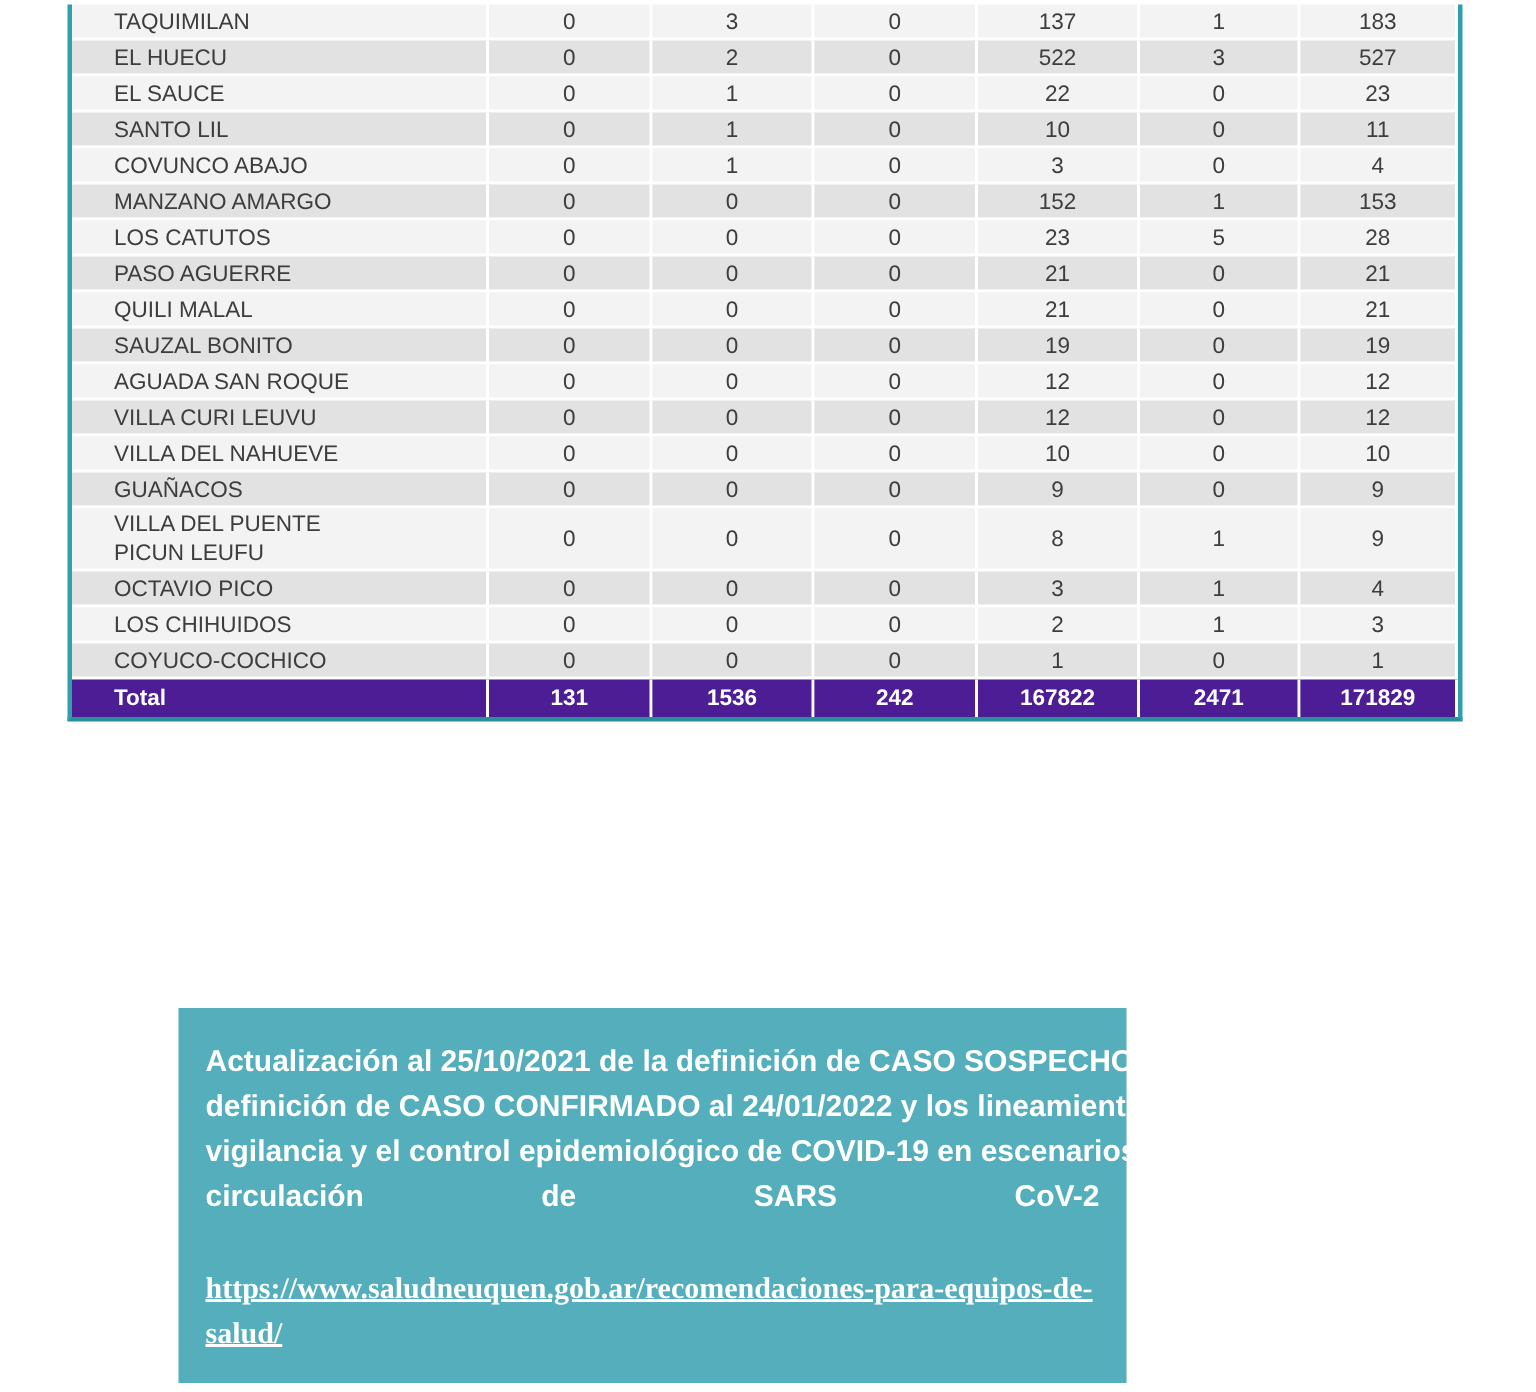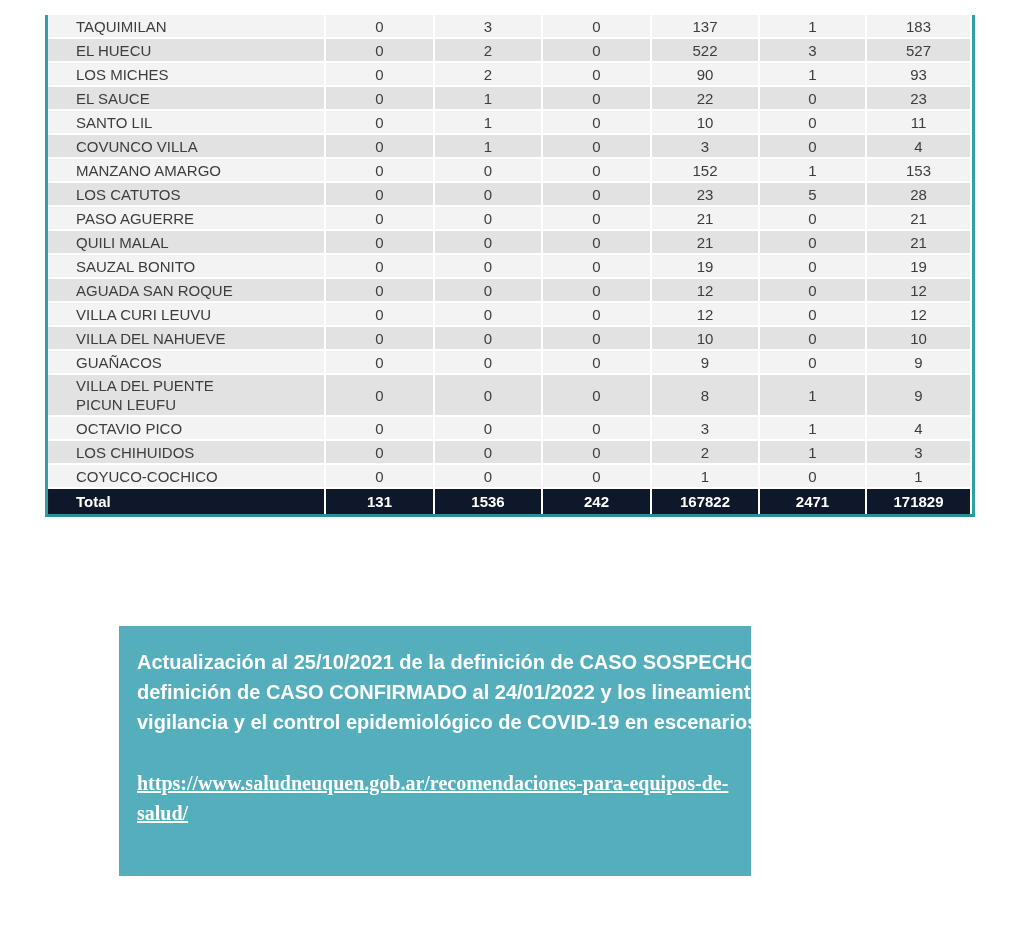--- a/index.html
+++ b/index.html
@@ -4,21 +4,21 @@
 <style>
   html,body{margin:0;padding:0;}
   body{
     width:1024px;height:928px;background:#ffffff;
     font-family:"Liberation Sans",sans-serif;
     position:relative;overflow:hidden;
   }
 
   
   .cases-table{
-    position:absolute;left:45px;top:15px;width:924px;
+    position:absolute;left:45px;top:3px;width:924px;
     border-collapse:separate;border-spacing:0;
     table-layout:fixed;
     border-left:3px solid #2f9fa9;
     border-right:3px solid #2f9fa9;
     border-bottom:3px solid #27909a;
     font-size:15px;color:#3d3d3d;
   }
   .cases-table td{
     box-sizing:border-box;
     height:24px;
@@ -31,27 +31,27 @@
   .cases-table td.loc{
     padding-left:28px;
     text-align:left;
     white-space:pre-line;
     line-height:19px;
   }
   .cases-table td.num{text-align:center;}
   .cases-table tbody tr:nth-child(odd) td{background:#f3f3f3;}
   .cases-table tbody tr:nth-child(even) td{background:#e2e2e2;}
   .cases-table tfoot td{
-    background:#0f172a;color:#ffffff;font-weight:bold;
+    background:#4c1d95;color:#ffffff;font-weight:bold;
     height:25px;border-bottom:none;
   }
 
   
   .info-box{
-    position:absolute;left:119px;top:626px;width:632px;height:250px;
+    position:absolute;left:119px;top:672px;width:632px;height:250px;
     box-sizing:border-box;
     background:#55aebb;
     color:#ffffff;font-weight:bold;font-size:20px;line-height:30px;
     padding:21px 18px 0 18px;
   }
   .box-line{
     text-align:justify;
     text-align-last:justify;
     white-space:nowrap;
   }
@@ -90,48 +90,39 @@
       <tr>
         <td class="loc">EL HUECU</td>
         <td class="num">0</td>
         <td class="num">2</td>
         <td class="num">0</td>
         <td class="num">522</td>
         <td class="num">3</td>
         <td class="num">527</td>
       </tr>
       <tr>
-        <td class="loc">LOS MICHES</td>
-        <td class="num">0</td>
-        <td class="num">2</td>
-        <td class="num">0</td>
-        <td class="num">90</td>
-        <td class="num">1</td>
-        <td class="num">93</td>
-      </tr>
-      <tr>
         <td class="loc">EL SAUCE</td>
         <td class="num">0</td>
         <td class="num">1</td>
         <td class="num">0</td>
         <td class="num">22</td>
         <td class="num">0</td>
         <td class="num">23</td>
       </tr>
       <tr>
         <td class="loc">SANTO LIL</td>
         <td class="num">0</td>
         <td class="num">1</td>
         <td class="num">0</td>
         <td class="num">10</td>
         <td class="num">0</td>
         <td class="num">11</td>
       </tr>
       <tr>
-        <td class="loc">COVUNCO VILLA</td>
+        <td class="loc">COVUNCO ABAJO</td>
         <td class="num">0</td>
         <td class="num">1</td>
         <td class="num">0</td>
         <td class="num">3</td>
         <td class="num">0</td>
         <td class="num">4</td>
       </tr>
       <tr>
         <td class="loc">MANZANO AMARGO</td>
         <td class="num">0</td>
@@ -261,15 +252,16 @@
       <td class="num">2471</td>
       <td class="num">171829</td>
     </tr>
   </tfoot>
 </table>
 
 <div class="info-box">
   <div class="box-line">Actualización al 25/10/2021 de la definición de CASO SOSPECHOSO y de la</div>
   <div class="box-line">definición de CASO CONFIRMADO al 24/01/2022  y los lineamientos para la</div>
   <div class="box-line">vigilancia y el control epidemiológico de COVID-19 en escenarios de baja</div>
+  <div class="box-line">circulación de SARS CoV-2</div>
   <div class="box-spacer"></div>
   <a class="box-link">https://www.saludneuquen.gob.ar/recomendaciones-para-equipos-de-salud/</a>
 </div>
 
 </body></html>

